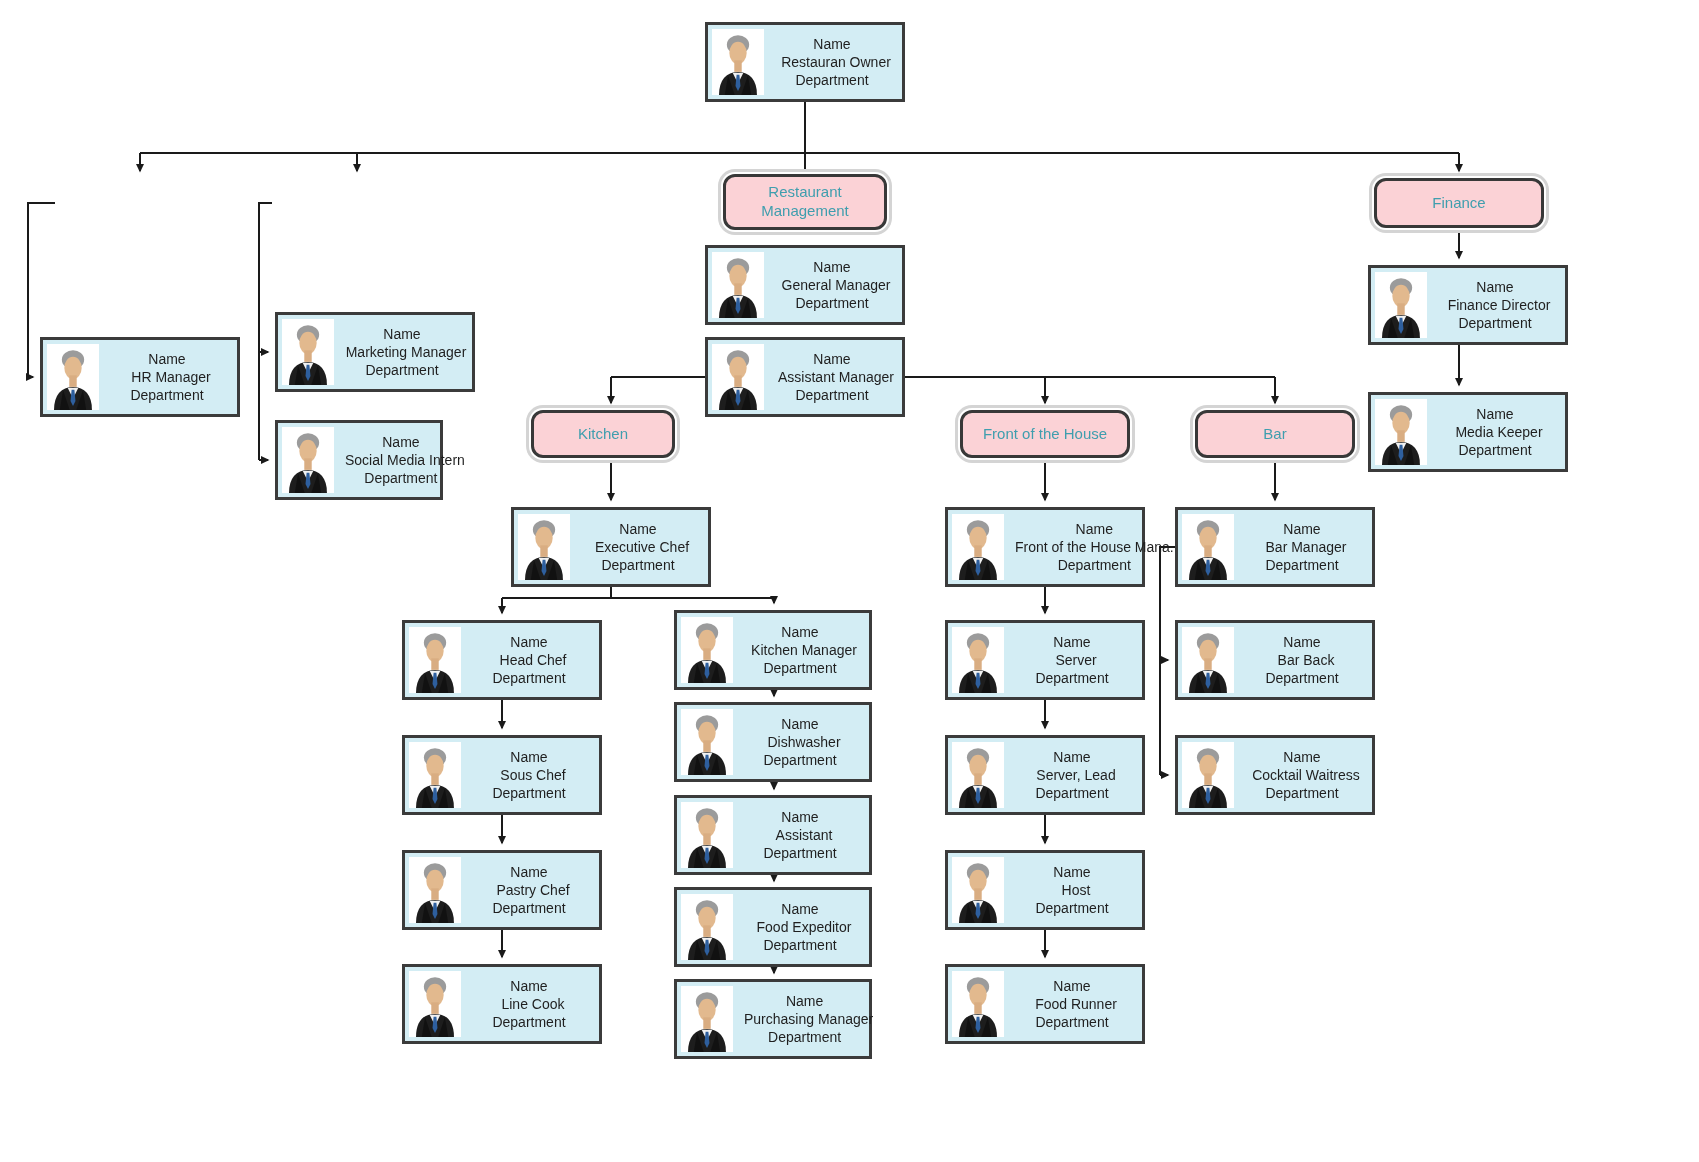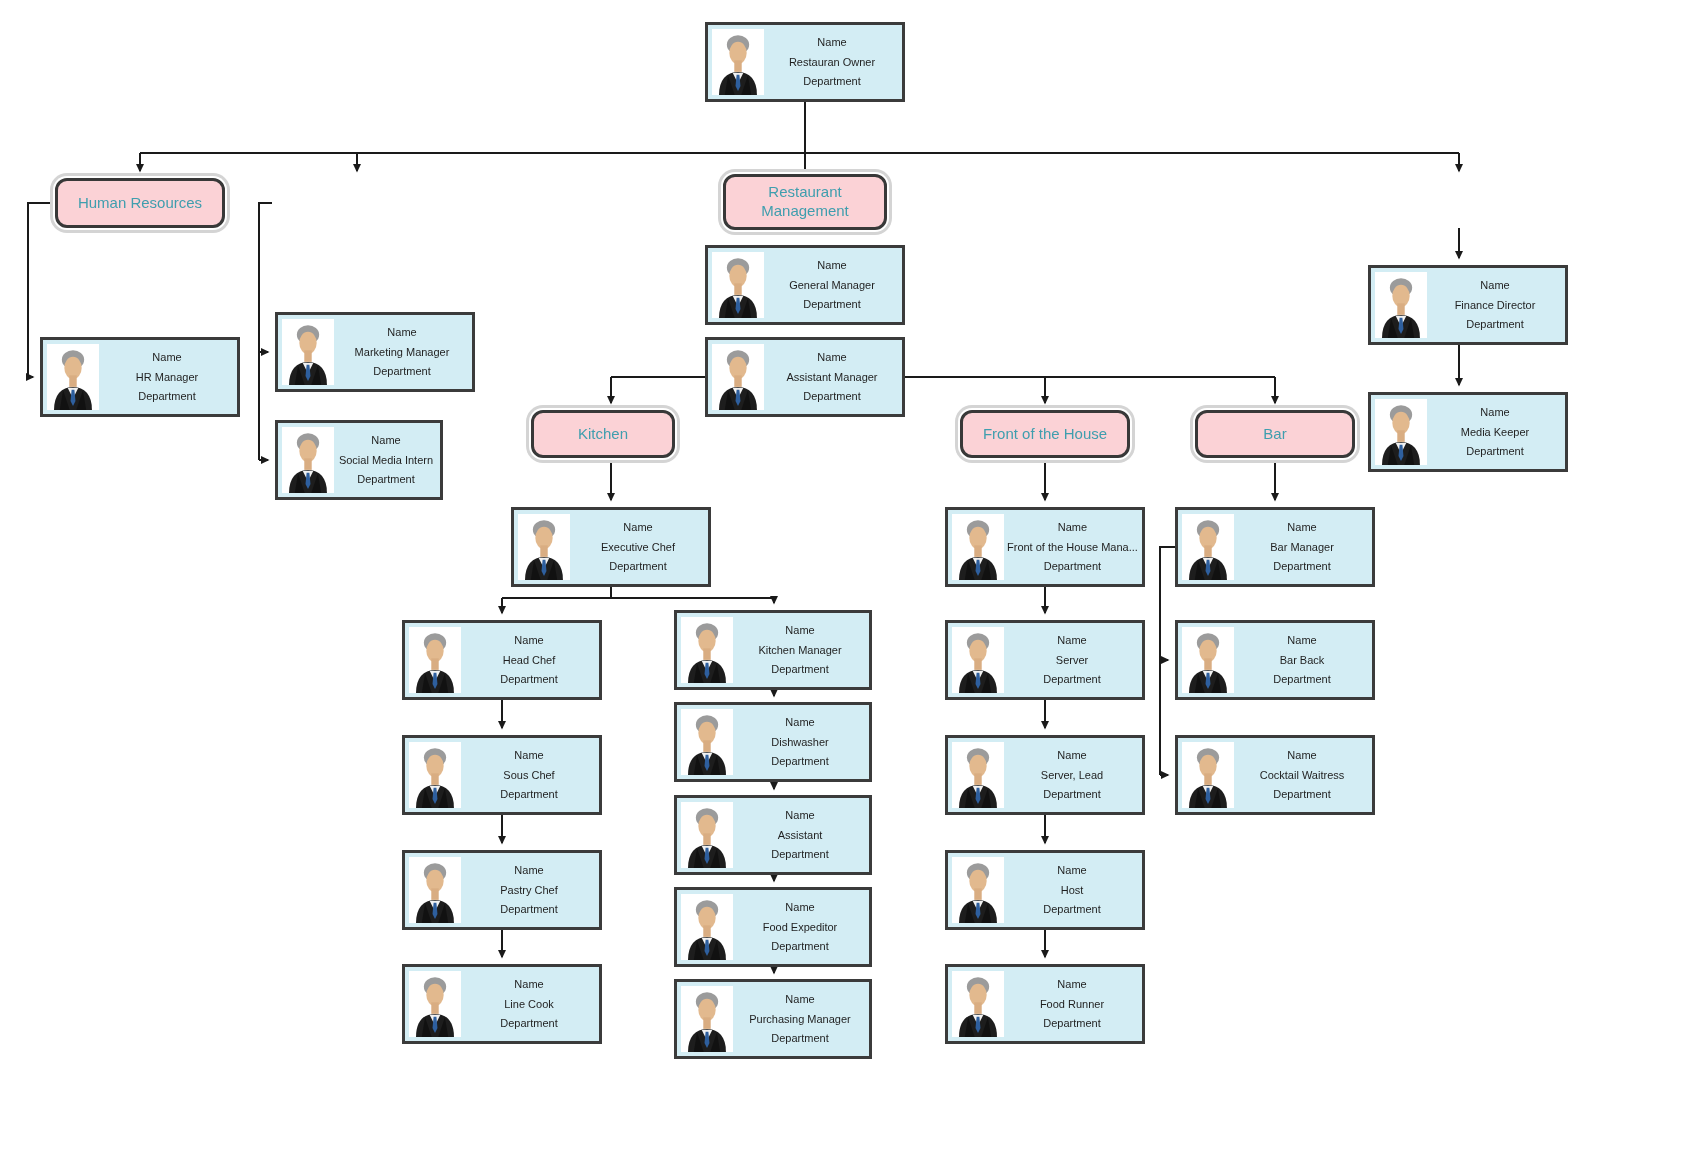--- a/index.html
+++ b/index.html
@@ -23,23 +23,23 @@
     position:absolute;display:flex;align-items:stretch;
     background:var(--card-bg);border:3px solid var(--card-border);padding:3px;cursor:default;
   }
   .photo{
     flex:0 0 52px;background:#ffffff;margin:1px;display:flex;align-items:flex-end;justify-content:center;
     overflow:hidden;
   }
   .photo svg{width:100%;height:100%;display:block;}
   .ptext{
     flex:1 1 auto;display:flex;flex-direction:column;justify-content:space-between;
-    align-items:center;text-align:center;padding:9px 2px;color:var(--text);font-size:11px;line-height:1;
-  }
-  .ptext .role{white-space:nowrap;}
+    align-items:center;text-align:center;padding:9px 2px;color:var(--text);font-size:14px;line-height:1;
+  }
+  .ptext .role{white-space:nowrap;margin-left:8px;}
 </style>
 </head>
 <body>
 
 <div id="canvas">
 
   <svg width="0" height="0" style="position:absolute" aria-hidden="true">
     <defs>
       <symbol id="avatar" viewBox="0 0 60 80" preserveAspectRatio="xMidYMax meet">
         <rect x="0" y="0" width="60" height="80" fill="#ffffff"></rect>
@@ -104,29 +104,29 @@
       <path d="M1275,458 V500" marker-end="url(#arrow)"></path>
       <path d="M1175,547 H1160 V775"></path>
       <path d="M1160,660 H1168" marker-end="url(#arrow)"></path>
       <path d="M1160,775 H1168" marker-end="url(#arrow)"></path>
 
       <path d="M1459,228 V258" marker-end="url(#arrow)"></path>
       <path d="M1459,345 V385" marker-end="url(#arrow)"></path>
     </g>
   </svg>
 
-    <div class="dept" style="left: 55px; top: 178px; width: 170px; height: 50px;">
-      <span class="dept-label">Human Resources</span>
-    </div>
 
 
     <div class="dept" style="left: 723px; top: 174px; width: 164px; height: 56px;">
       <span class="dept-label">Restaurant Management</span>
     </div>
 
+    <div class="dept" style="left: 1374px; top: 178px; width: 170px; height: 50px;">
+      <span class="dept-label">Finance</span>
+    </div>
 
     <div class="dept" style="left: 531px; top: 410px; width: 144px; height: 48px;">
       <span class="dept-label">Kitchen</span>
     </div>
 
     <div class="dept" style="left: 960px; top: 410px; width: 170px; height: 48px; align-items: center;">
       <span class="dept-label">Front of the House</span>
     </div>
 
     <div class="dept" style="left: 1195px; top: 410px; width: 160px; height: 48px;">

